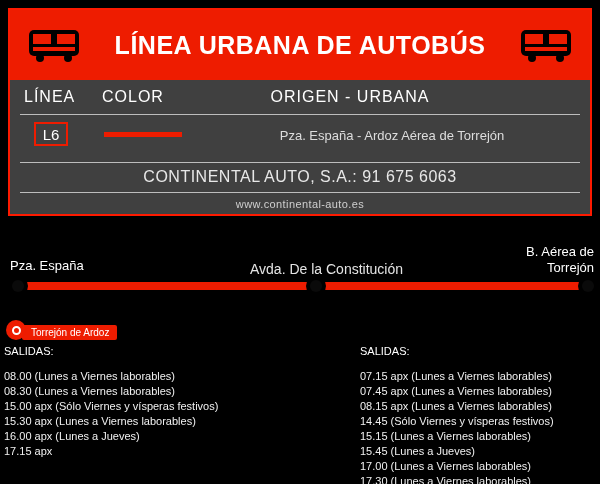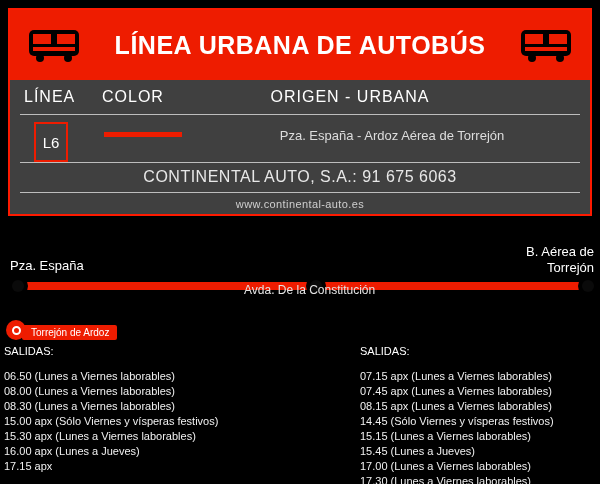--- a/index.html
+++ b/index.html
@@ -99,21 +99,21 @@
   }
   .rule.r1 { top: 104px; }
   .rule.r2 { top: 152px; }
   .rule.r3 { top: 182px; }
 
   .line-badge {
     position: absolute;
     left: 24px;
     top: 112px;
     width: 34px;
-    height: 40px;
+    height: 24px;
     border: 2px solid #ee1c00;
     box-sizing: border-box;
     display: flex;
     align-items: center;
     justify-content: center;
     font-size: 15px;
     color: #ffffff;
   }
   .color-swatch {
     position: absolute;
@@ -195,25 +195,24 @@
   .stop-label {
     position: absolute;
     font-size: 13px;
     color: #ffffff;
   }
   .lbl-origin {
     left: 10px;
     top: 18px;
   }
   .lbl-mid {
-    left: 244px;
+    left: 250px;
     top: 21px;
-    font-size: 12px;
+    font-size: 14px;
     color: #e4e4e4;
-    margin-top: 22px;
   }
   .lbl-dest {
     right: 6px;
     top: 4px;
     width: 110px;
     text-align: right;
     line-height: 16px;
   }
 
   
@@ -330,21 +329,20 @@
 
 <div class="stop-marker">
   <div class="marker-circle">
     <div class="inner"></div>
   </div>
   <div class="marker-pill">Torrejón de Ardoz</div>
 </div>
 
 <div class="dep-col left">
   <div class="dep-head">SALIDAS:</div>
-  <div class="dep-item">06.50 (Lunes a Viernes laborables)</div>
   <div class="dep-item">08.00 (Lunes a Viernes laborables)</div>
   <div class="dep-item">08.30 (Lunes a Viernes laborables)</div>
   <div class="dep-item">15.00 apx (Sólo Viernes y vísperas festivos)</div>
   <div class="dep-item">15.30 apx (Lunes a Viernes laborables)</div>
   <div class="dep-item">16.00 apx (Lunes a Jueves)</div>
   <div class="dep-item">17.15 apx</div>
 </div>
 
 <div class="dep-col right">
   <div class="dep-head">SALIDAS:</div>

